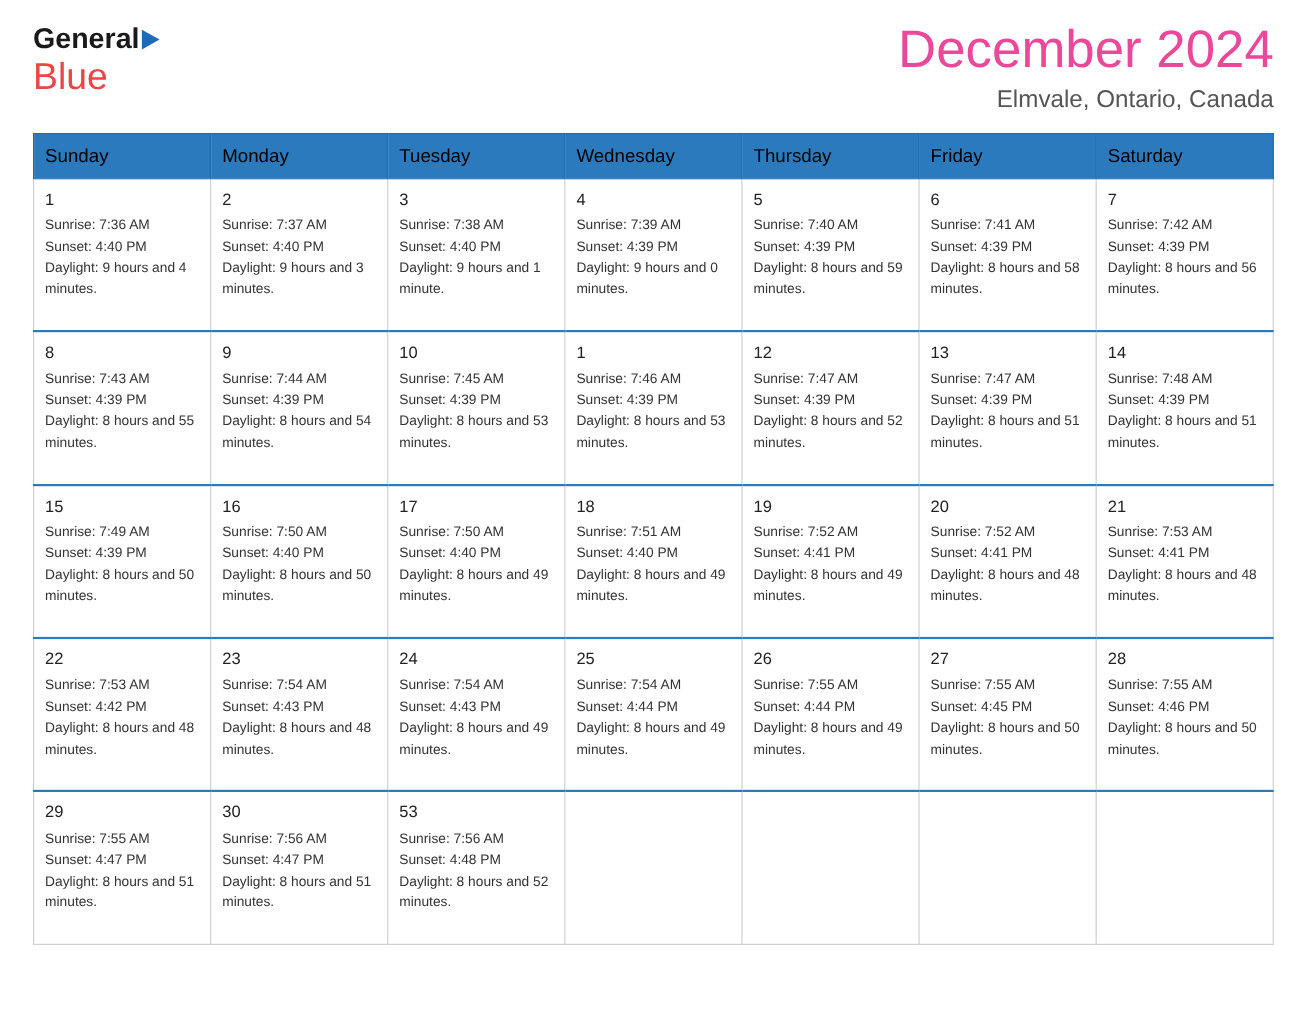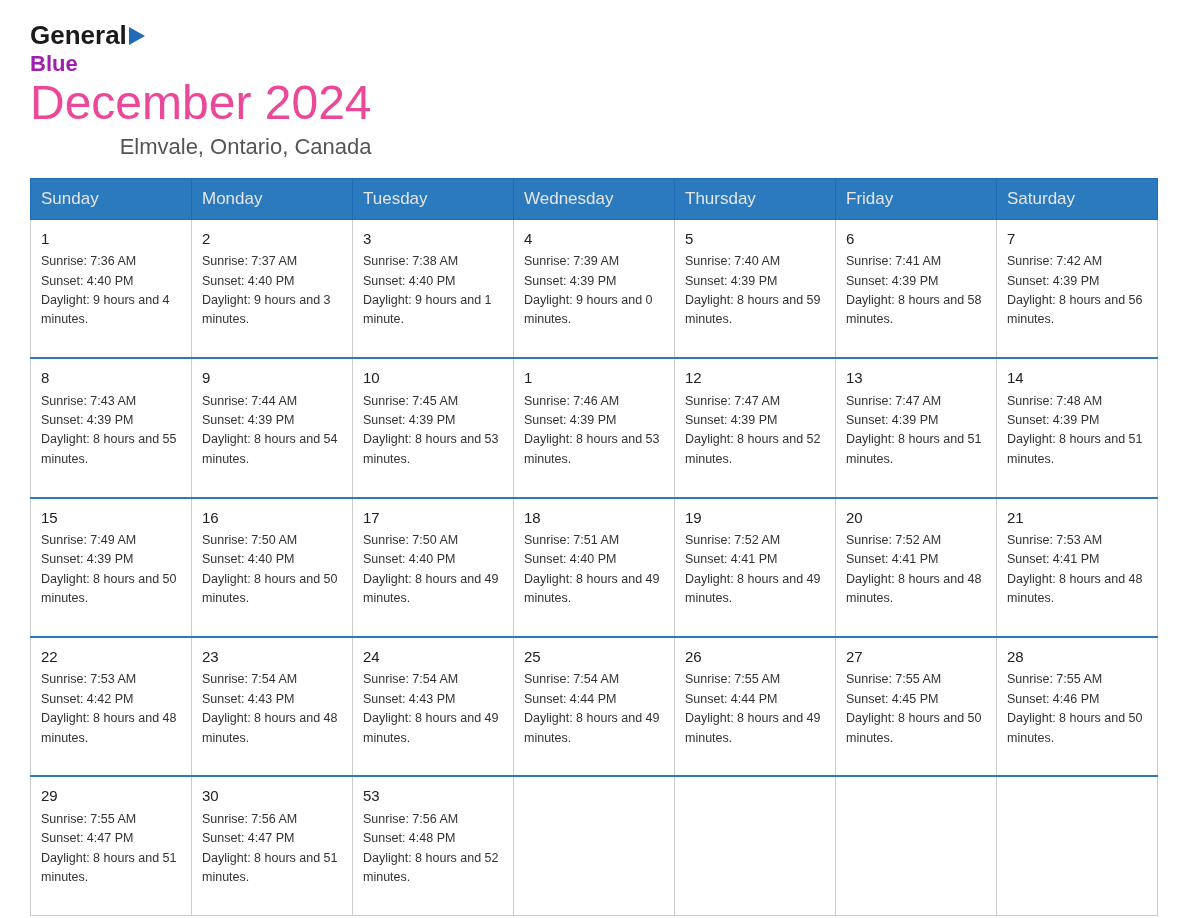--- a/index.html
+++ b/index.html
@@ -9,21 +9,20 @@
       color: #333;
       width: 1188px;
       min-height: 918px;
       padding: 20px 30px;
     }
     .header {
       display: flex;
       justify-content: space-between;
       align-items: flex-start;
       margin-bottom: 18px;
-      flex-direction: column;
     }
     .title-section {
       text-align: right;
     }
     .month-title {
       font-size: 48px;
       font-weight: normal;
       color: #ec4899;
       line-height: 1.1;
     }
@@ -32,21 +31,21 @@
       color: #555;
       margin-top: 4px;
     }
     .calendar-table {
       width: 100%;
       border-collapse: collapse;
       border: 1px solid #999;
     }
     .calendar-table th {
       background: #2a7abd;
-      color: #e5e5e5;
+      color: #000000;
       font-size: 17px;
       font-weight: normal;
       padding: 10px 10px;
       text-align: left;
       border: 1px solid #1e6bb8;
     }
     .calendar-table td {
       vertical-align: top;
       padding: 8px 10px;
       border: 1px solid #ccc;
@@ -80,23 +79,23 @@
       flex-direction: column;
     }
     .logo-line1 {
       font-size: 26px;
       font-weight: bold;
       color: #1a1a1a;
       display: flex;
       align-items: center;
     }
     .logo-line2 {
-      font-size: 22px;
-      font-weight: bold;
-      color: #a21caf;
+      font-size: 34px;
+      font-weight: normal;
+      color: #ef4444;
       margin-left: 0;
     }
     .arrow-icon {
       display: inline-block;
       width: 0;
       height: 0;
       border-style: solid;
       border-width: 9px 0 9px 16px;
       border-color: transparent transparent transparent #1e6bb8;
       margin: 0 1px 0 2px;

